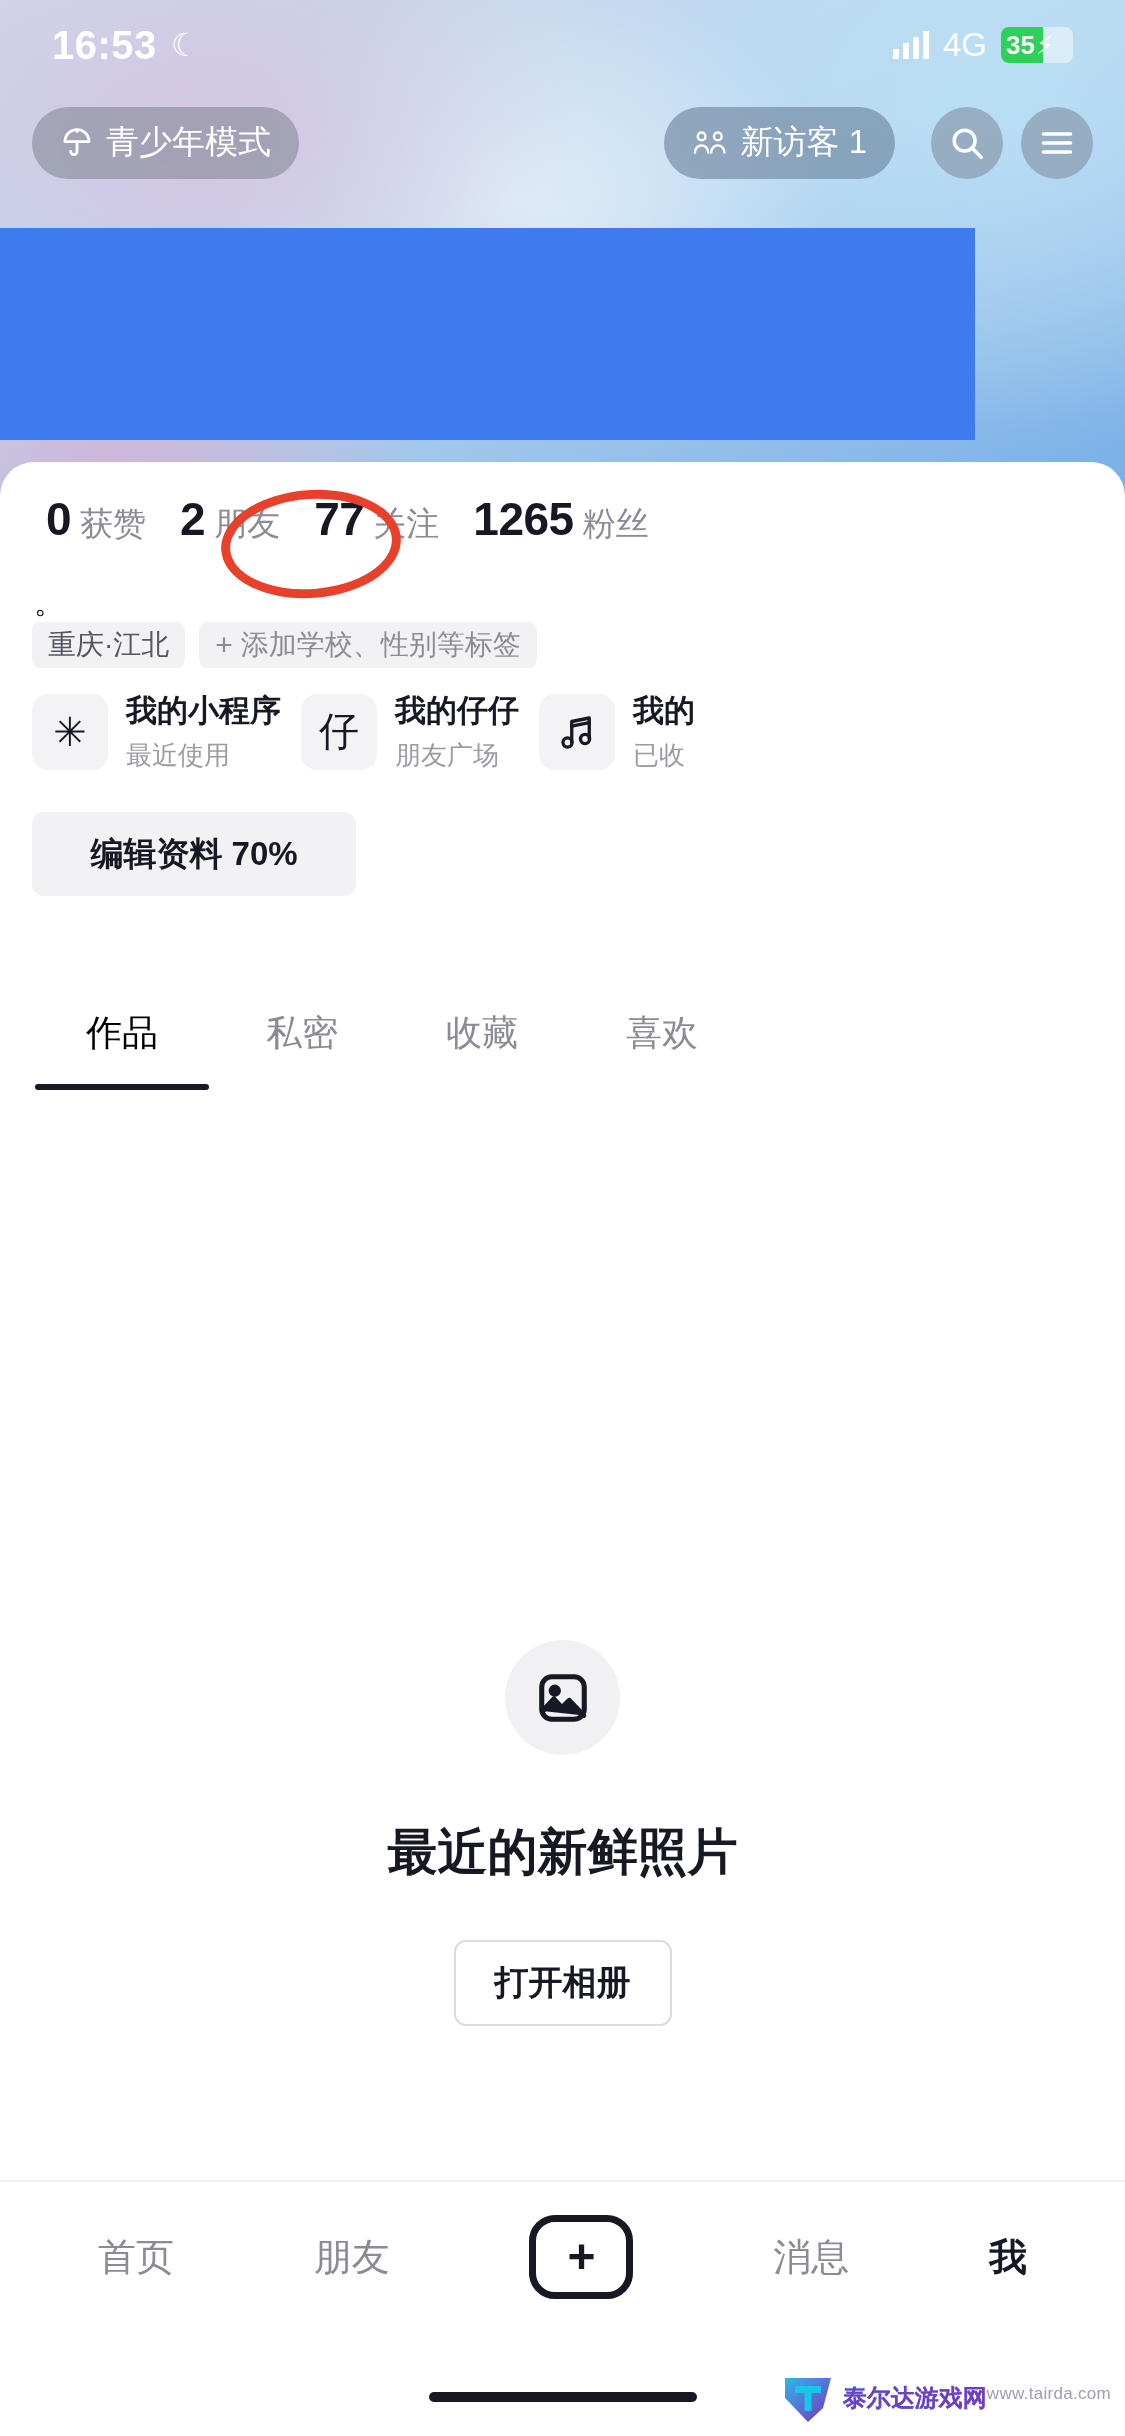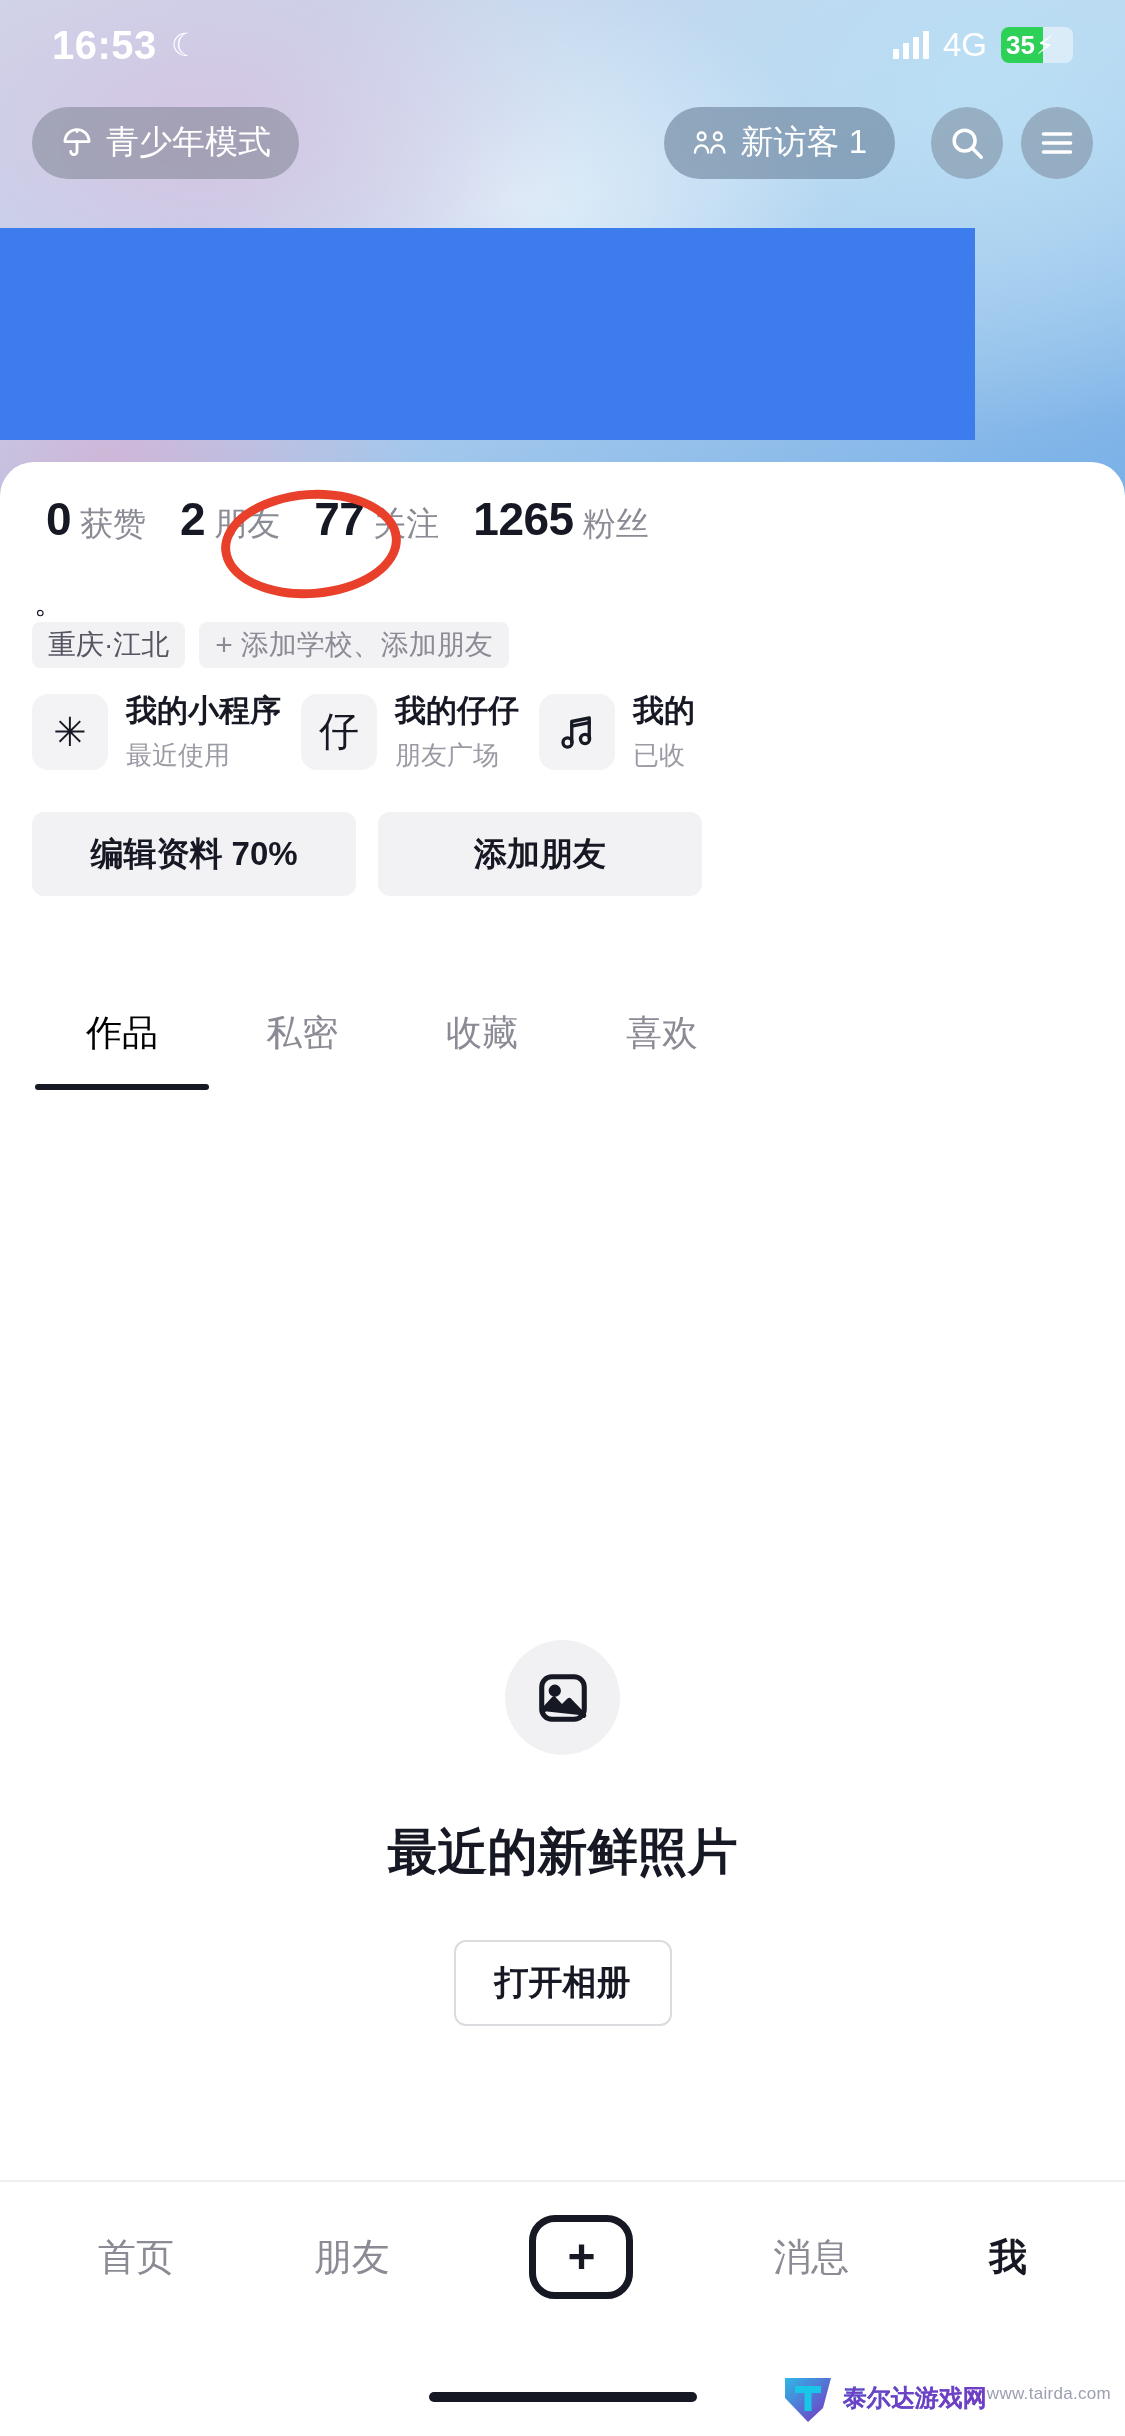--- a/index.html
+++ b/index.html
@@ -323,21 +323,21 @@
 <div class="annot-ellipse"></div>
 
 <div class="bio">。</div>
 
 <div class="tags">
   <div class="chip">
     <span>重庆·江北</span>
   </div>
   <div class="chip chip-add">
     <span class="chip-plus">+</span>
-    <span>添加学校、添加朋友</span>
+    <span>添加学校、性别等标签</span>
   </div>
 </div>
 
 <div class="cards">
 
   <div class="card">
     <div class="card-icon">
       <span class="glyph">✳</span>
     </div>
     <div class="card-text">
@@ -367,21 +367,20 @@
     </div>
     <div class="card-text">
       <span class="card-title">我的</span>
       <span class="card-sub">已收</span>
     </div>
   </div>
 </div>
 
 <div class="actions">
   <div class="act-btn">编辑资料 70%</div>
-  <div class="act-btn">添加朋友</div>
 </div>
 
 <div class="tabs">
   <div class="tab active">作品</div>
   <div class="tab">私密</div>
   <div class="tab">收藏</div>
   <div class="tab">喜欢</div>
 </div>
 
 <div class="empty">

